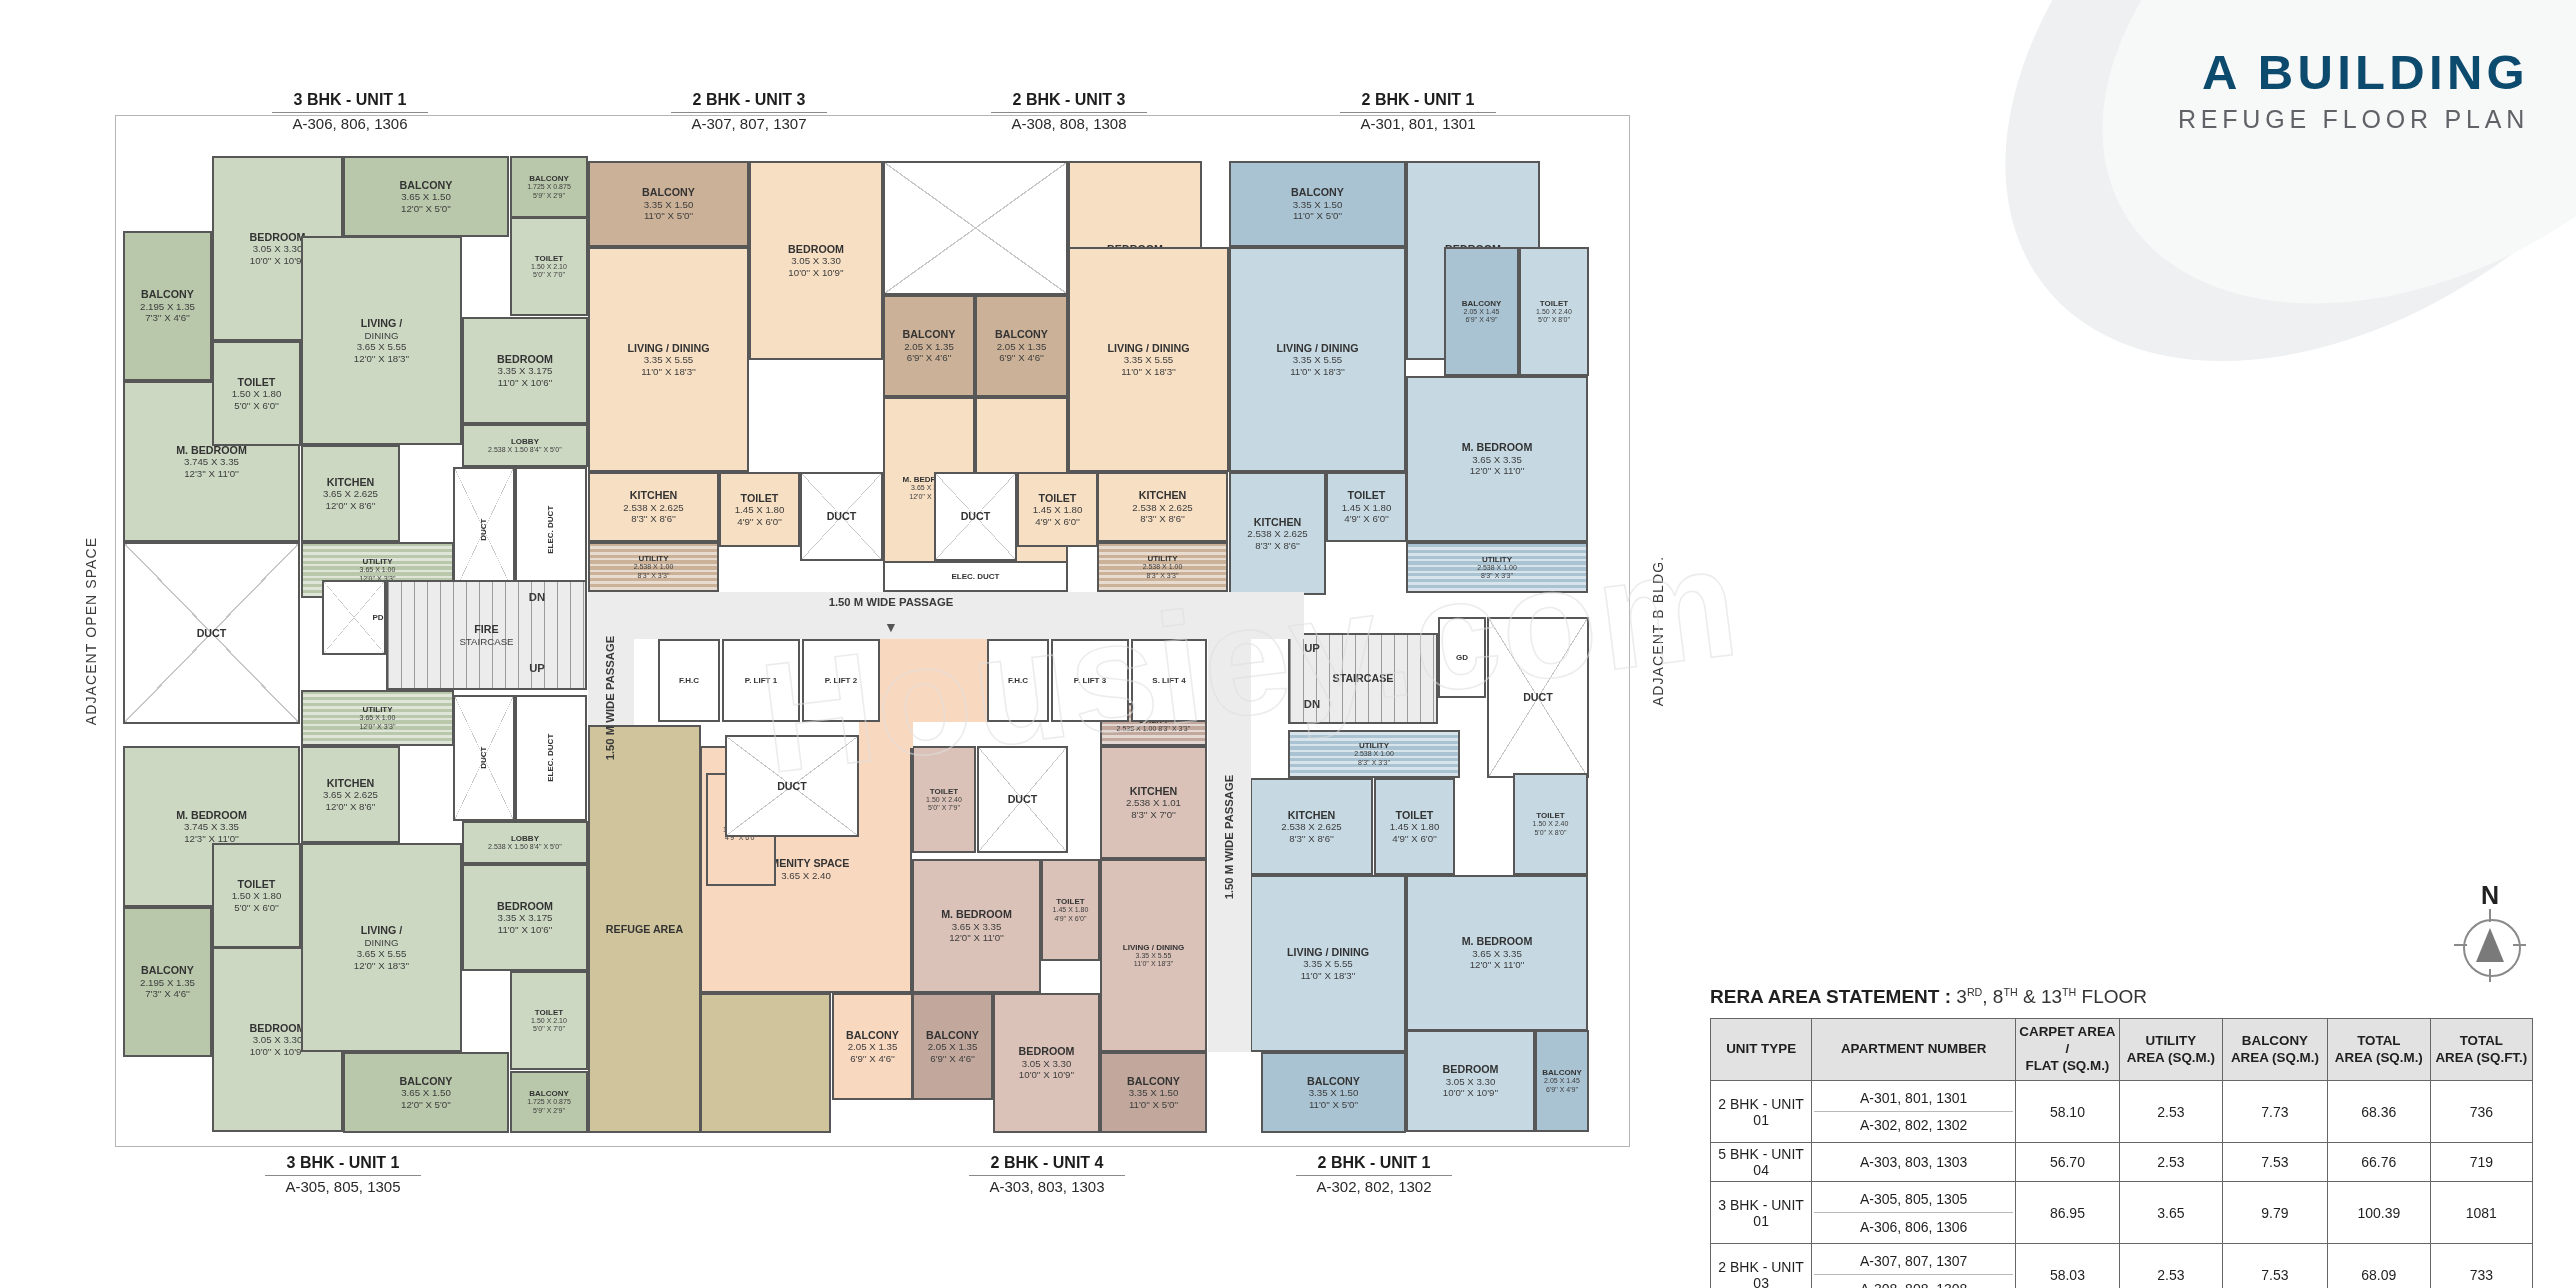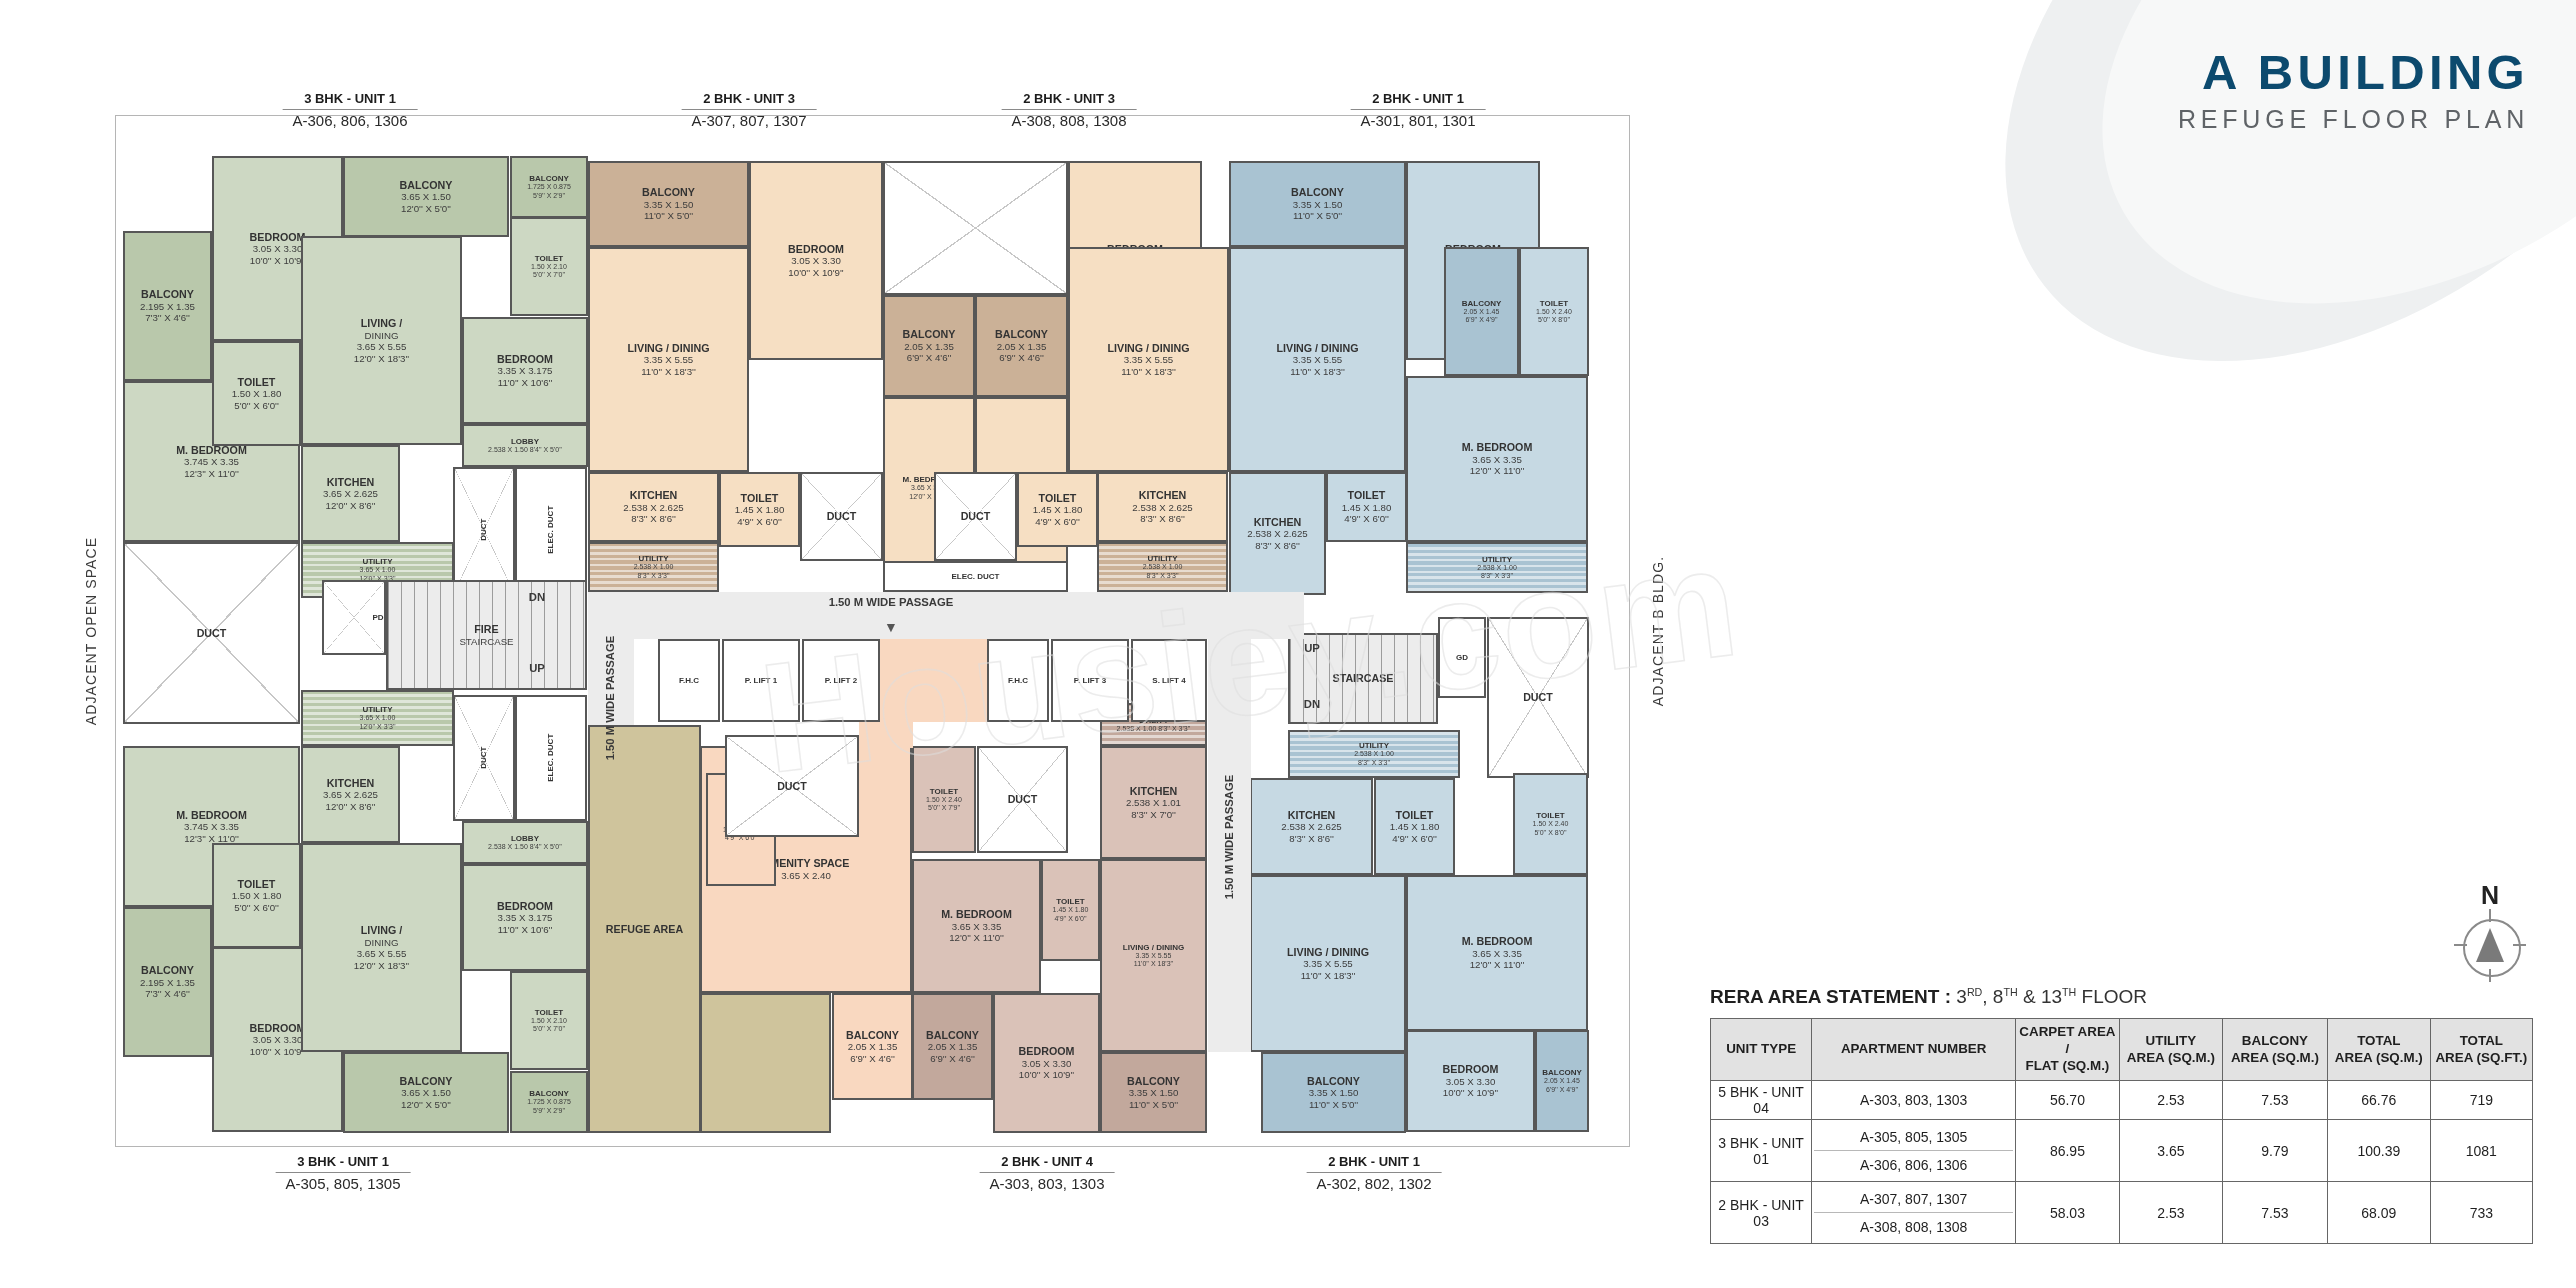--- a/index.html
+++ b/index.html
@@ -27,21 +27,21 @@
   .hatch{background-image:repeating-linear-gradient(0deg,rgba(255,255,255,.55) 0 2.7px,transparent 2.7px 5.9px);}
   .xbox{background-image:
      linear-gradient(to top right,transparent 49.7%,#c7c7c7 49.7% 50.3%,transparent 50.3%),
      linear-gradient(to bottom right,transparent 49.7%,#c7c7c7 49.7% 50.3%,transparent 50.3%);}
   .stairs{background-image:repeating-linear-gradient(90deg,#9c9c9c 0 1.1px,transparent 1.1px 13px);}
   .flab{position:absolute;transform:translate(-50%,-50%);font-size:11.3px;font-weight:bold;color:#3a3a3a;
         white-space:nowrap;z-index:3;}
   .flab.v{transform:translate(-50%,-50%) rotate(-90deg);}
   .flab.arr{font-size:14px;color:#555;}
   .callout{position:absolute;transform:translateX(-50%);text-align:center;z-index:3;}
-  .callout .ct{font-weight:bold;font-size:13px;color:#1d1d1d;border-bottom:1.1px solid #8a8a8a;
+  .callout .ct{font-weight:bold;font-size:16px;color:#1d1d1d;border-bottom:1.1px solid #8a8a8a;
                padding:0 21.5px 3.2px 21.5px;white-space:nowrap;}
   .callout .cn{font-size:15px;color:#2a2a2a;padding-top:2.1px;white-space:nowrap;}
   .sidelab{position:absolute;font-size:14px;color:#3a3a3a;letter-spacing:1.1px;white-space:nowrap;
            transform:translate(-50%,-50%) rotate(-90deg);z-index:3;}
   #wmark{position:absolute;left:1250px;top:660px;transform:translate(-50%,-50%) rotate(-7deg);
          font-size:156px;font-weight:bold;color:transparent;-webkit-text-stroke:1.6px #dedede;
          opacity:.55;z-index:2;white-space:nowrap;letter-spacing:2.1px;}
   #titleblock{position:absolute;right:47px;top:48px;text-align:right;z-index:3;}
   #title1{font-size:49px;font-weight:bold;color:#0c4a6e;letter-spacing:4.3px;line-height:1;}
   #title2{font-size:25px;color:#5f6367;letter-spacing:4.8px;margin-top:7.5px;}
@@ -752,20 +752,32 @@
             <th style="width: 102px;">BALCONY
 AREA (SQ.M.)</th>
             <th style="width: 102px;">TOTAL
 AREA (SQ.M.)</th>
             <th style="width: 101px;">TOTAL
 AREA (SQ.FT.)</th>
           </tr>
         </thead>
       <tbody id="rerabody">
           <tr>
+            <td>2 BHK - UNIT 01</td>
+            <td>
+              <div class="apt">A-301, 801, 1301</div>
+              <div class="apt">A-302, 802, 1302</div>
+            </td>
+            <td>58.10</td>
+            <td>2.53</td>
+            <td>7.73</td>
+            <td>68.36</td>
+            <td>736</td>
+          </tr>
+          <tr>
             <td>5 BHK - UNIT 04</td>
             <td>
               <div class="apt">A-303, 803, 1303</div>
             </td>
             <td>56.70</td>
             <td>2.53</td>
             <td>7.53</td>
             <td>66.76</td>
             <td>719</td>
           </tr>

